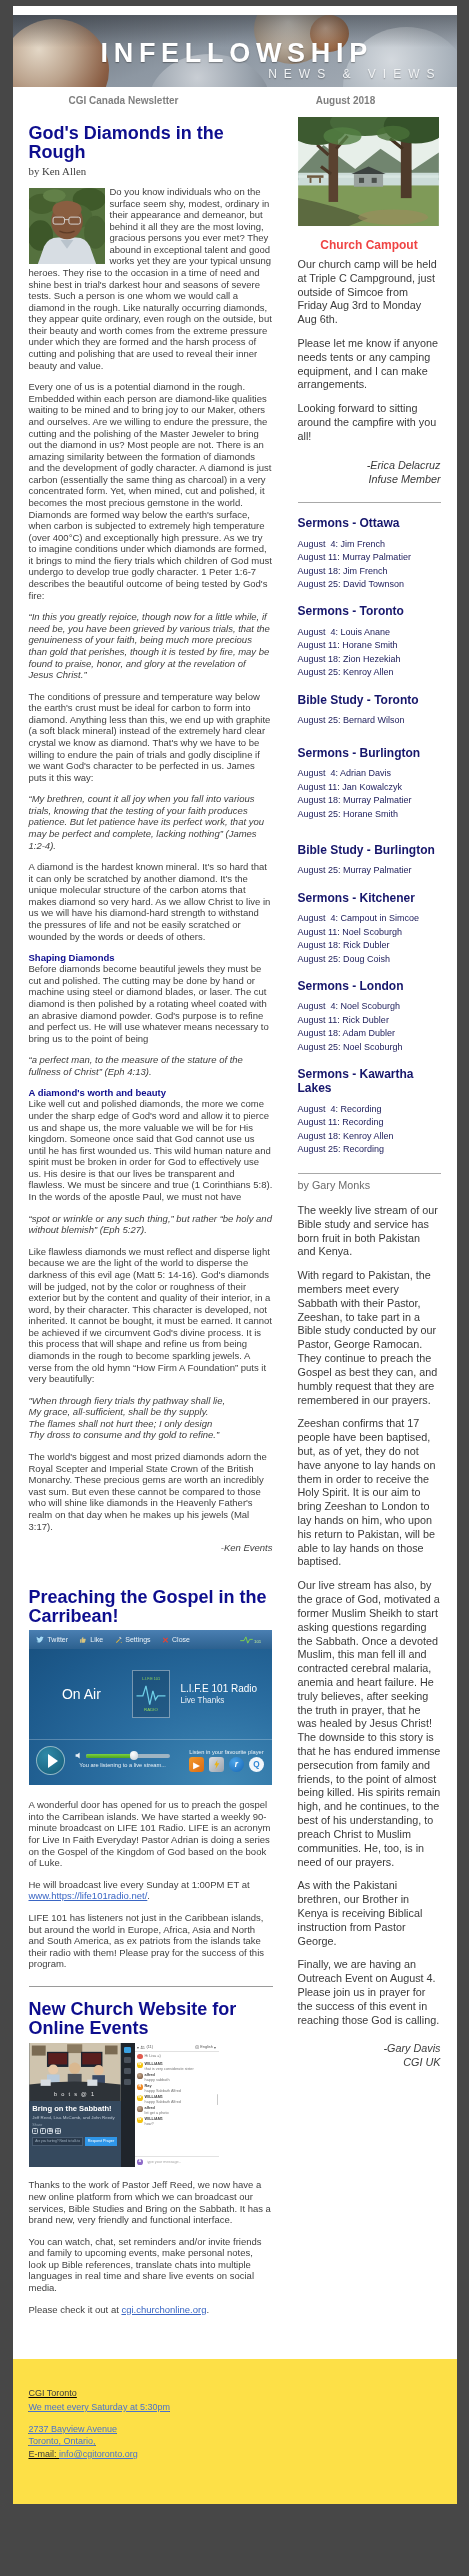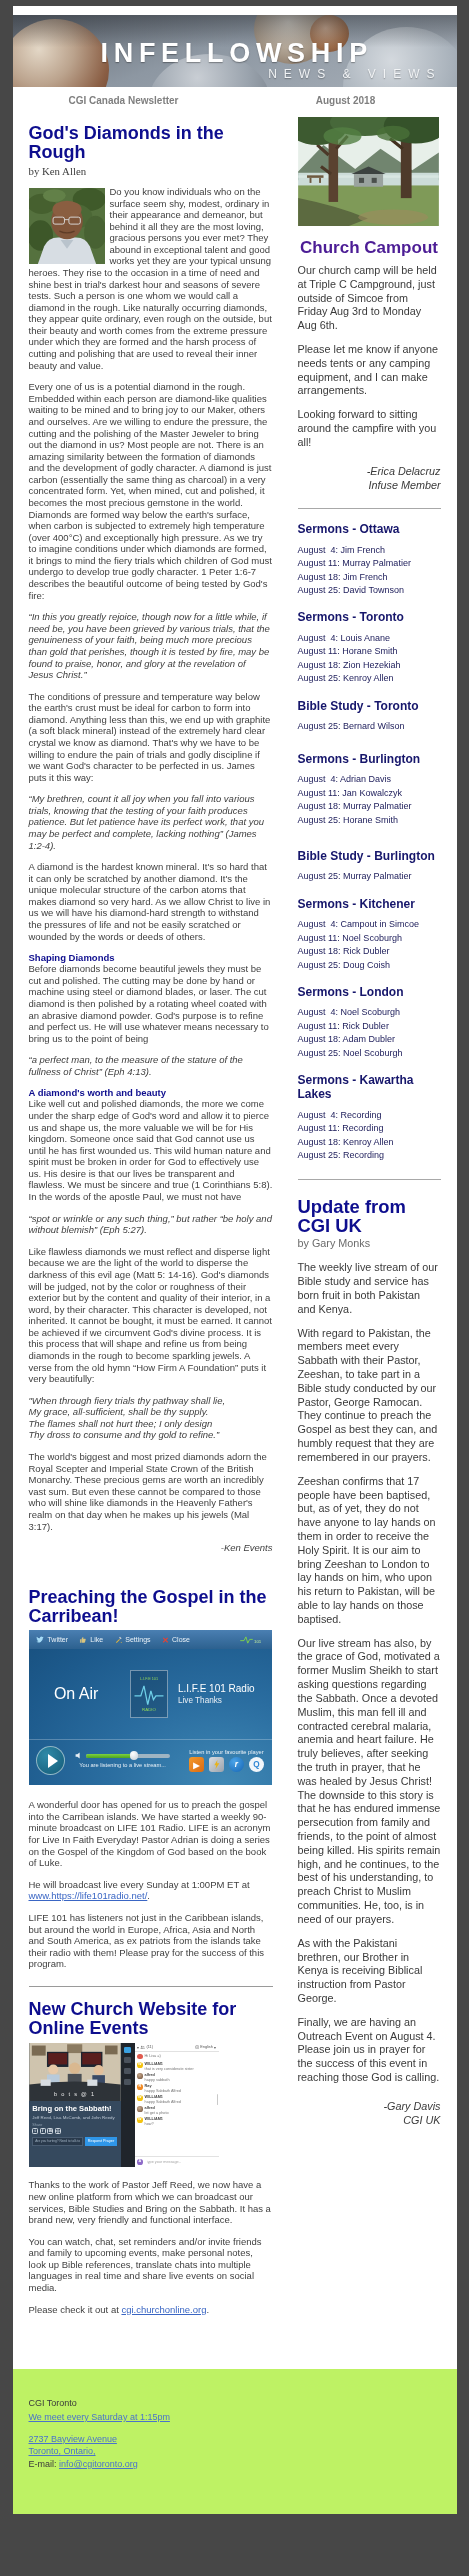--- a/index.html
+++ b/index.html
@@ -58,21 +58,21 @@
   
   .player { width:243px; height:155px; margin:3.8px 0 14px; display:flex; flex-direction:column;
     background:radial-gradient(120% 140% at 80% 100%,#3f88b5 0%,#2a6da0 40%,#1d5a8c 75%,#174e7c 100%); }
   .p-toolbar { height:19px; display:flex; align-items:center; gap:11.4px; padding:0 7.6px;
     background:linear-gradient(180deg,#4a7fb2 0%,#2d618f 100%); }
   .p-tool { display:flex; align-items:center; gap:3.2px; color:#eaf2f8; font-size:7px; cursor:default; }
   .p-tool em { font-style:normal; }
   .p-close-x { color:#e04438; font-weight:bold; font-size:8.2px; }
   .p-logo { margin-left:auto; width:25px; height:10px; display:flex; align-items:center; }
   .p-main { flex:1; display:flex; align-items:center; padding:0 11.4px; gap:10px; }
-  .onair { color:#ffffff; font-size:16px; margin-left:14px; }
+  .onair { color:#ffffff; font-size:14px; margin-left:22px; }
   .p-logo-box { width:38px; height:48px; border:0.6px solid rgba(255,255,255,.4); margin-left:21.6px;
     display:flex; align-items:center; justify-content:center; background:rgba(10,30,50,.25); }
   .p-station { color:#ffffff; }
   .p-station b { display:block; font-size:10px; font-weight:normal; }
   .p-station i { display:block; font-style:normal; font-size:8.2px; margin-top:1.9px; color:#e8eef4; }
   .p-bottom { height:46px; display:flex; align-items:center; padding:0 7.6px 5px;
     border-top:0.6px solid rgba(255,255,255,.25); }
   .play { width:29px; height:29px; border-radius:50%; border:1.3px solid rgba(255,255,255,.5);
     background:radial-gradient(circle at 35% 30%,#2f8aa8,#145a77); position:relative; cursor:pointer; }
   .play .tri { position:absolute; left:10.8px; top:7.6px; width:0; height:0;
@@ -129,33 +129,33 @@
   .msg .name { font-weight:bold; color:#444; display:block; }
   .msg .text { color:#777; display:block; margin-top:0.6px; }
   .chat-scroll { position:absolute; right:0.6px; top:40%; width:1.3px; height:11.4px; background:#c9c9c9; border-radius:0.6px; }
   .chat-input { display:flex; align-items:center; gap:1.9px; border-top:0.6px solid #e2e2e2; padding:1.9px 2.5px; }
   .chat-input input { border:0; flex:1; min-width:0; font-size:3.8px; color:#999; outline:none; }
   .chat-input input::placeholder { color:#a6a6a6; }
 
   
   .side-col { font-size:10.8px; color:#3a3a3a; }
   .campout-img { width:141px; height:109px; display:block; }
-  .campout-title { text-align:center; font-size:17px; font-weight:bold; color:#4c1d95; margin:11.4px 0 6.3px; }
+  .campout-title { text-align:center; font-size:12px; font-weight:bold; color:#ef4444; margin:11.4px 0 6.3px; }
   .side-col p { font-size:10.8px; line-height:1.28; margin:0 0 10px; }
   .side-sig { text-align:right; font-style:italic; margin-top:14px; }
   .side-sig div { line-height:1.3; }
   .side-rule { border:0; border-top:0.6px solid #a8a8a8; margin:16.5px 0 5px; }
   .sermon-title { font-size:12px; font-weight:bold; color:#16166b; margin:12.7px 0 7.6px; }
   .sermon-list { margin:0 0 3.8px; }
   .sermon-item { font-size:9px; color:#22225e; line-height:1.5; white-space:pre-wrap; }
   .update-title { font-size:18.4px; font-weight:bold; color:#0e0e8e; line-height:1.05; margin:16.5px 0 1.3px; }
   .update-byline { font-size:10.8px; color:#6b6b6b; margin:0 0 12.7px; }
 
   
-  .footer { background:#bef264; margin-top:44px; padding:28px 16px 44px; display:flex; }
+  .footer { background:#fde047; margin-top:34px; padding:28px 16px 44px; display:flex;text-decoration:underline; }
   .footer-col { width:50%; font-size:9px; color:#3a3a3a; line-height:1.4; }
   .footer-col .blk { margin-bottom:9px; }
   .footer a { color:#4a73cc; text-decoration:underline; }
   .f-title { margin-bottom:1.3px; }
 
   a.body-link { color:#3a66c4; text-decoration:underline; }
   svg { display:block; }
   .inline-svg { display:inline-block; }
 </style>
 </head>
@@ -541,40 +541,39 @@
       <h3 class="sermon-title">Sermons - Kawartha Lakes</h3>
       <div class="sermon-list">
         <div class="sermon-item">August  4: Recording</div>
         <div class="sermon-item">August 11: Recording</div>
         <div class="sermon-item">August 18: Kenroy Allen</div>
         <div class="sermon-item">August 25: Recording</div>
       </div>
 
       <hr class="side-rule">
 
-      <h2 class="update-title">Update from CGI UK</h2>
       <div class="update-byline">by Gary Monks</div>
       <p>The weekly live stream of our Bible study and service has born fruit in both Pakistan and Kenya.</p>
       <p>With regard to Pakistan, the members meet every Sabbath with their Pastor, Zeeshan, to take part in a Bible study conducted by our Pastor, George Ramocan. They continue to preach the Gospel as best they can, and humbly request that they are remembered in our prayers.</p>
       <p>Zeeshan confirms that 17 people have been baptised, but, as of yet, they do not have anyone to lay hands on them in order to receive the Holy Spirit. It is our aim to bring Zeeshan to London to lay hands on him, who upon his return to Pakistan, will be able to lay hands on those baptised.</p>
       <p>Our live stream has also, by the grace of God, motivated a former Muslim Sheikh to start asking questions regarding the Sabbath. Once a devoted Muslim, this man fell ill and contracted cerebral malaria, anemia and heart failure. He truly believes, after seeking the truth in prayer, that he was healed by Jesus Christ! The downside to this story is that he has endured immense persecution from family and friends, to the point of almost being killed. His spirits remain high, and he continues, to the best of his understanding, to preach Christ to Muslim communities. He, too, is in need of our prayers.</p>
       <p>As with the Pakistani brethren, our Brother in Kenya is receiving Biblical instruction from Pastor George.</p>
       <p>Finally, we are having an Outreach Event on August 4. Please join us in prayer for the success of this event in reaching those God is calling.</p>
       <div class="side-sig">
         <div>-Gary Davis</div>
         <div>CGI UK</div>
       </div>
 
     </div>
   </div>
 
   <div class="footer">
     <div class="footer-col">
       <div class="f-title">CGI Toronto</div>
-      <div class="blk"><a href="#">We meet every Saturday at 1:15pm</a></div>
+      <div class="blk"><a href="#">We meet every Saturday at 5:30pm</a></div>
       <div><a href="#">2737 Bayview Avenue</a></div>
       <div><a href="#">Toronto, Ontario,</a></div>
       <div><span>E-mail: </span><a href="#">info@cgitoronto.org</a></div>
     </div>
   </div>
 
 </div>
 
 
 </body></html>

